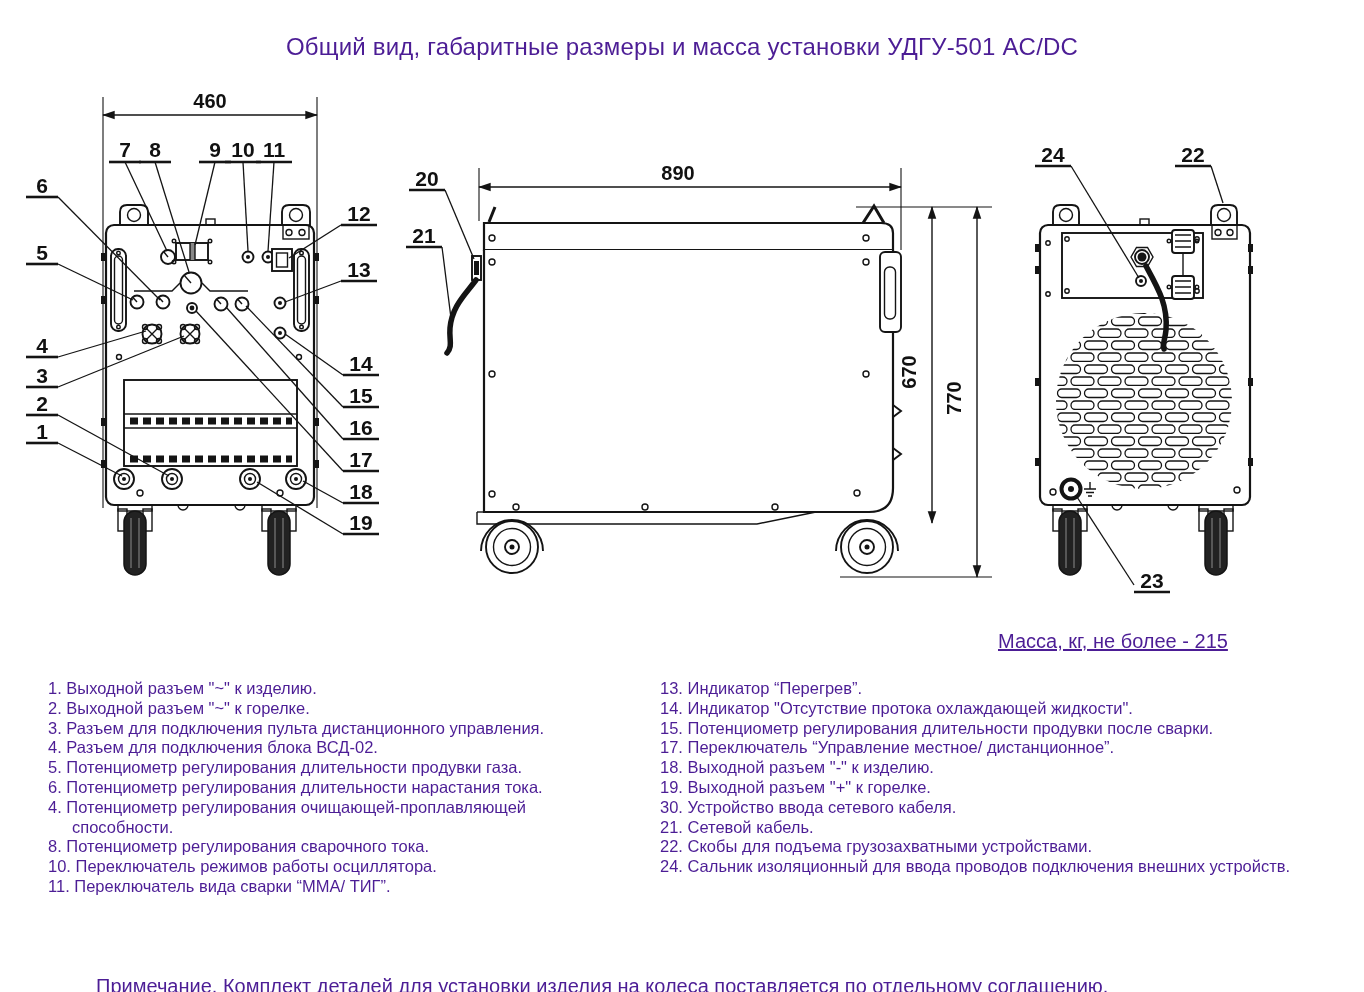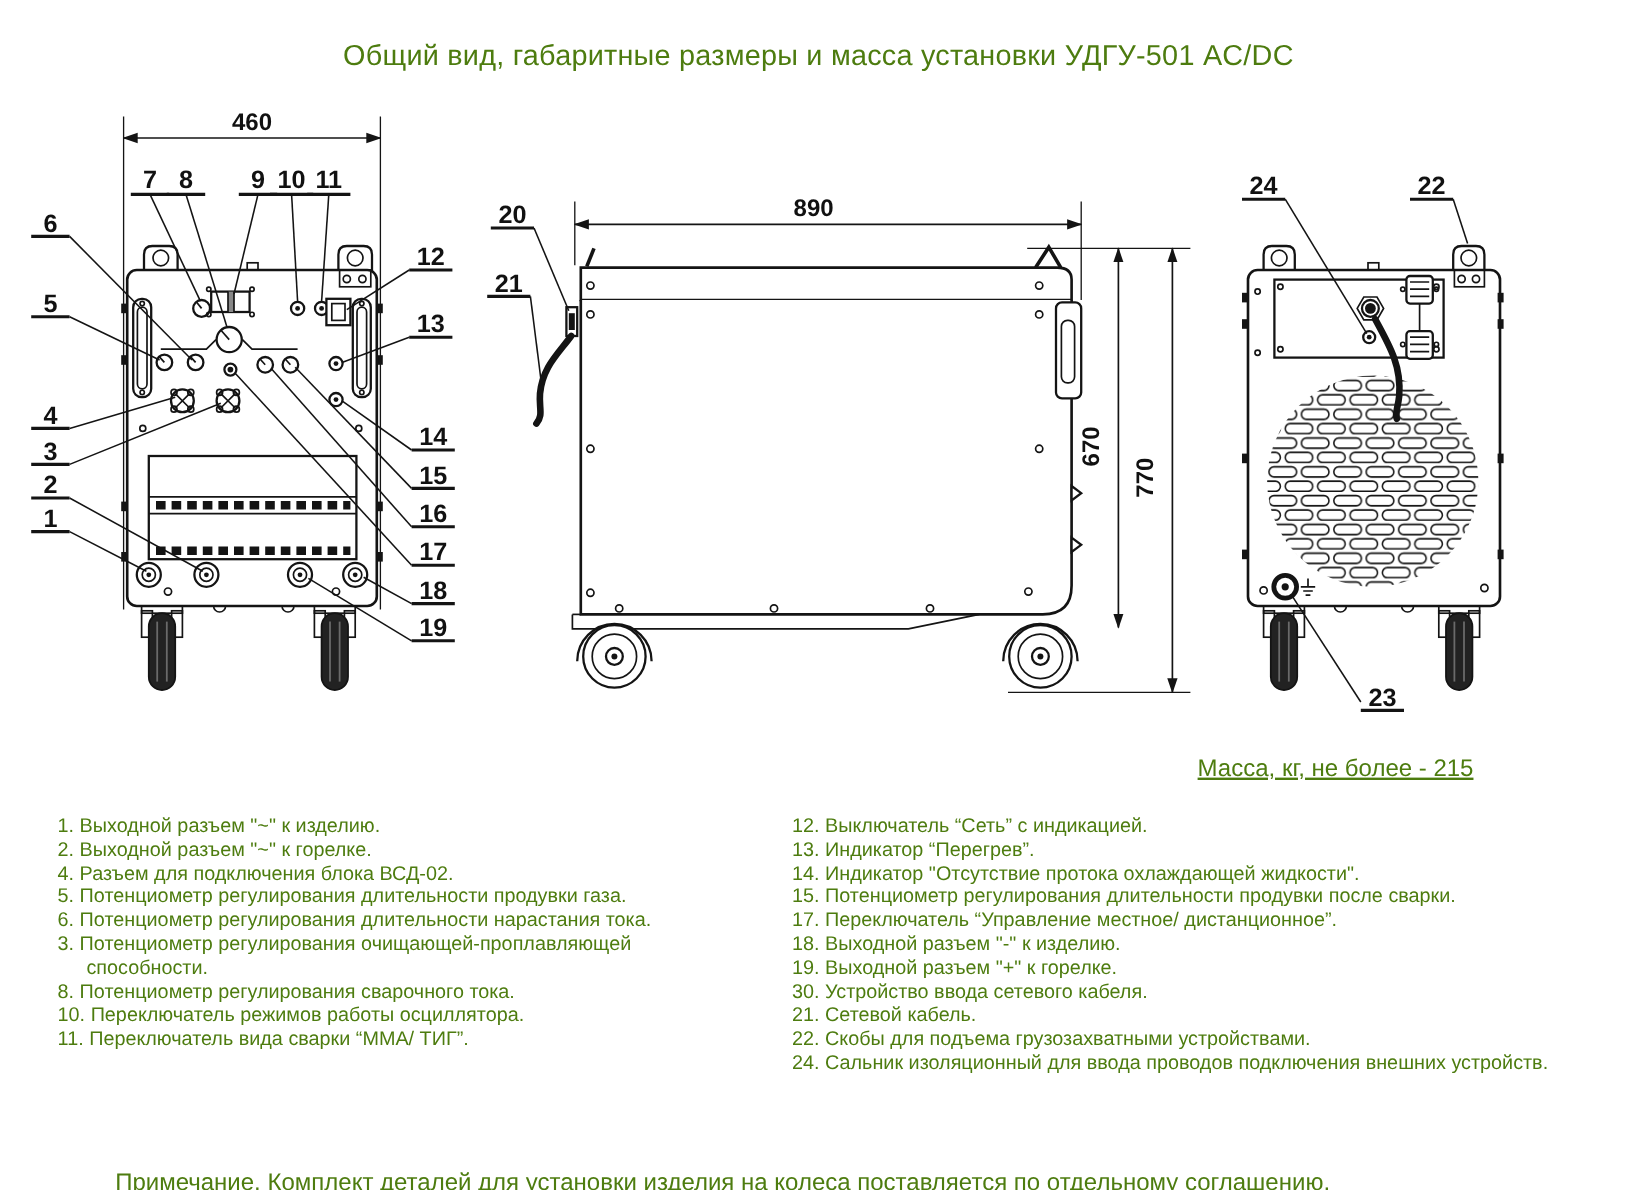--- a/index.html
+++ b/index.html
@@ -1,17 +1,17 @@
 <!DOCTYPE html>
 <html><head>
 <meta charset="utf-8">
 <style>
   html,body{margin:0;padding:0;background:#fff;}
   .page{position:relative;width:1364px;height:992px;background:#fff;overflow:hidden;
-        font-family:"Liberation Sans",sans-serif;color:#4d7c0f;}
+        font-family:"Liberation Sans",sans-serif;color:#4c1d95;}
   .title{position:absolute;top:33px;left:0;width:100%;text-align:center;
          font-size:24px;letter-spacing:.2px;}
   .drawing{position:absolute;top:0;left:0;}
   .mass{position:absolute;left:998px;top:630px;font-size:20px;text-decoration:underline;}
   .plist{position:absolute;top:679px;font-size:16.5px;line-height:19.8px;}
   .plist-left{left:48px;width:528px;}
   .plist-right{left:660px;width:704px;}
   .plist .li{padding-left:24px;text-indent:-24px;}
   .footnote{position:absolute;left:96px;top:947px;font-size:20px;margin-top:28px;}
   
@@ -526,32 +526,32 @@
       </g>
     </g>
   </svg>
 
   <div class="mass">Масса, кг, не более - 215</div>
 
   <div class="plist plist-left">
 
   <div class="li">1. Выходной разъем "~" к изделию.</div>
       <div class="li">2. Выходной разъем "~" к горелке.</div>
+      <div class="li">3. Разъем для подключения пульта дистанционного управления.</div>
       <div class="li">4. Разъем для подключения блока ВСД-02.</div>
       <div class="li">5. Потенциометр регулирования длительности продувки газа.</div>
       <div class="li">6. Потенциометр регулирования длительности нарастания тока.</div>
-      <div class="li">3. Потенциометр регулирования очищающей-проплавляющей способности.</div>
+      <div class="li">4. Потенциометр регулирования очищающей-проплавляющей способности.</div>
       <div class="li">8. Потенциометр регулирования сварочного тока.</div>
       <div class="li">10. Переключатель режимов работы осциллятора.</div>
       <div class="li">11. Переключатель вида сварки “ММА/ ТИГ”.</div>
     </div>
 
   <div class="plist plist-right">
 
-  <div class="li">12. Выключатель “Сеть” с индикацией.</div>
       <div class="li">13. Индикатор “Перегрев”.</div>
       <div class="li">14. Индикатор "Отсутствие протока охлаждающей жидкости".</div>
       <div class="li">15. Потенциометр регулирования длительности продувки после сварки.</div>
       <div class="li">17. Переключатель “Управление местное/ дистанционное”.</div>
       <div class="li">18. Выходной разъем "-" к изделию.</div>
       <div class="li">19. Выходной разъем "+" к горелке.</div>
       <div class="li">30. Устройство ввода сетевого кабеля.</div>
       <div class="li">21. Сетевой кабель.</div>
       <div class="li">22. Скобы для подъема грузозахватными устройствами.</div>
       <div class="li">24. Сальник изоляционный для ввода проводов подключения внешних устройств.</div>

